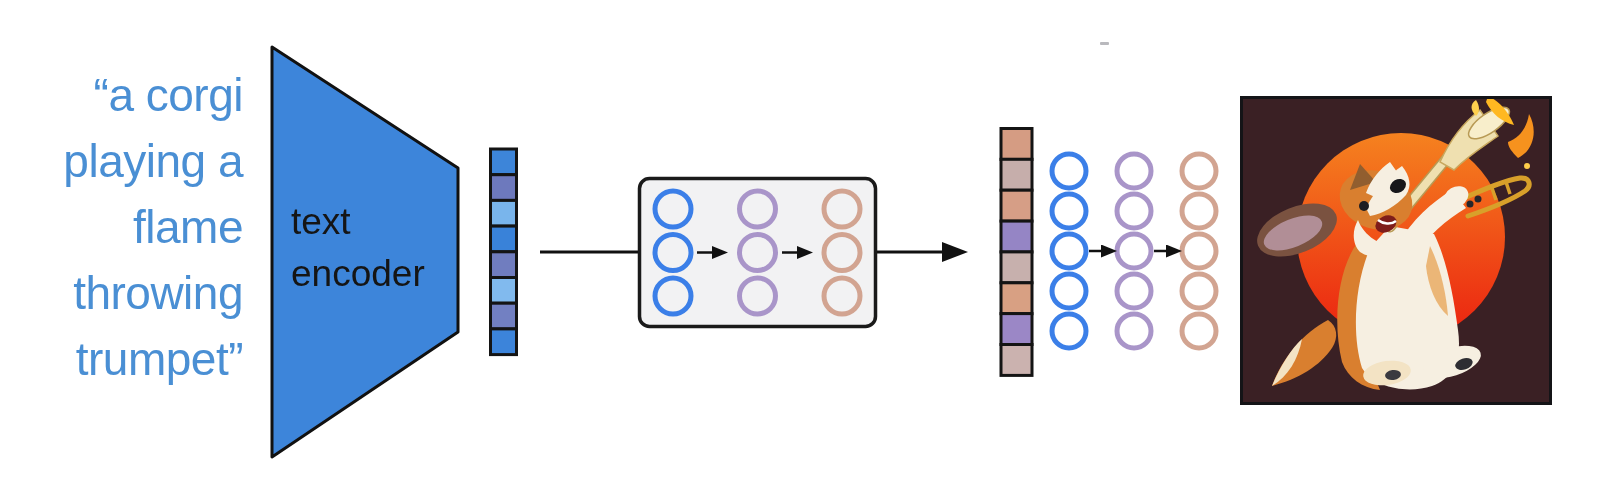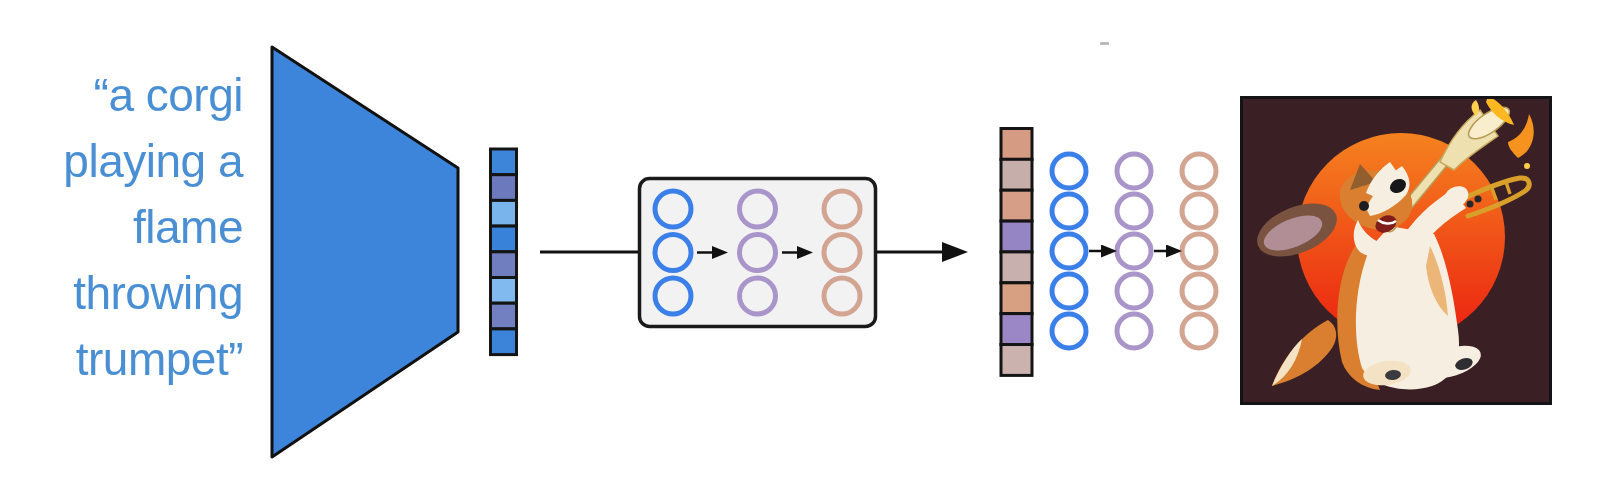--- a/index.html
+++ b/index.html
@@ -100,20 +100,22 @@
         <circle cx="1199" cy="171" r="17" fill="none" stroke="#d2a491" stroke-width="5"></circle>
         <circle cx="1199" cy="211" r="17" fill="none" stroke="#d2a491" stroke-width="5"></circle>
         <circle cx="1199" cy="251" r="17" fill="none" stroke="#d2a491" stroke-width="5"></circle>
         <circle cx="1199" cy="291" r="17" fill="none" stroke="#d2a491" stroke-width="5"></circle>
         <circle cx="1199" cy="331" r="17" fill="none" stroke="#d2a491" stroke-width="5"></circle>
       </g>
     <line class="arrow" x1="1089" y1="251" x2="1102" y2="251" stroke-width="2.5" marker-end="url(#ah-small)" stroke="#111111"></line>
     <line class="arrow" x1="1154" y1="251" x2="1167" y2="251" stroke-width="2.5" marker-end="url(#ah-small)" stroke="#111111"></line>
   </svg>
 
+  <div class="encoder-label">text
+encoder</div>
 
   <svg class="corgi" viewBox="0 0 312 309">
     <defs>
       <linearGradient id="sunGrad" x1="0" y1="0" x2="0" y2="1">
         <stop offset="0%" stop-color="#f5821f"></stop>
         <stop offset="100%" stop-color="#eb2110"></stop>
       </linearGradient>
       <clipPath id="imgClip">
           <rect x="3" y="3" width="306" height="303"></rect>
         </clipPath>

